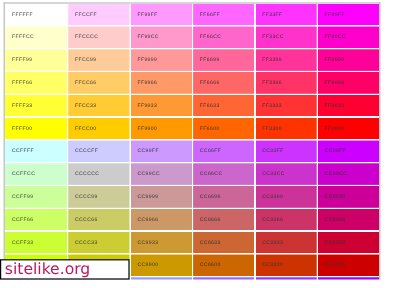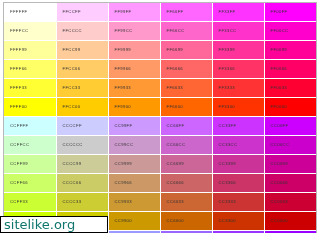--- a/index.html
+++ b/index.html
@@ -39,21 +39,21 @@
   }
   table.palette td:last-child{border-right:none;}
   td.dark{color:#f2f2f2;}
   #watermark{
     position:absolute;
     left:0px;bottom:0px;
     width:108px;height:17px;
     background:#ffffff;
     border:1px solid #000000;
     box-sizing:border-box;
-    color:#0f766e;
+    color:#be185d;
     font-family:"DejaVu Sans", sans-serif;
     font-size:13px;
     line-height:15px;
     text-align:left;
     padding-left:3px;
     letter-spacing:0px;
     z-index:20;
   }
 </style>
 </head>

